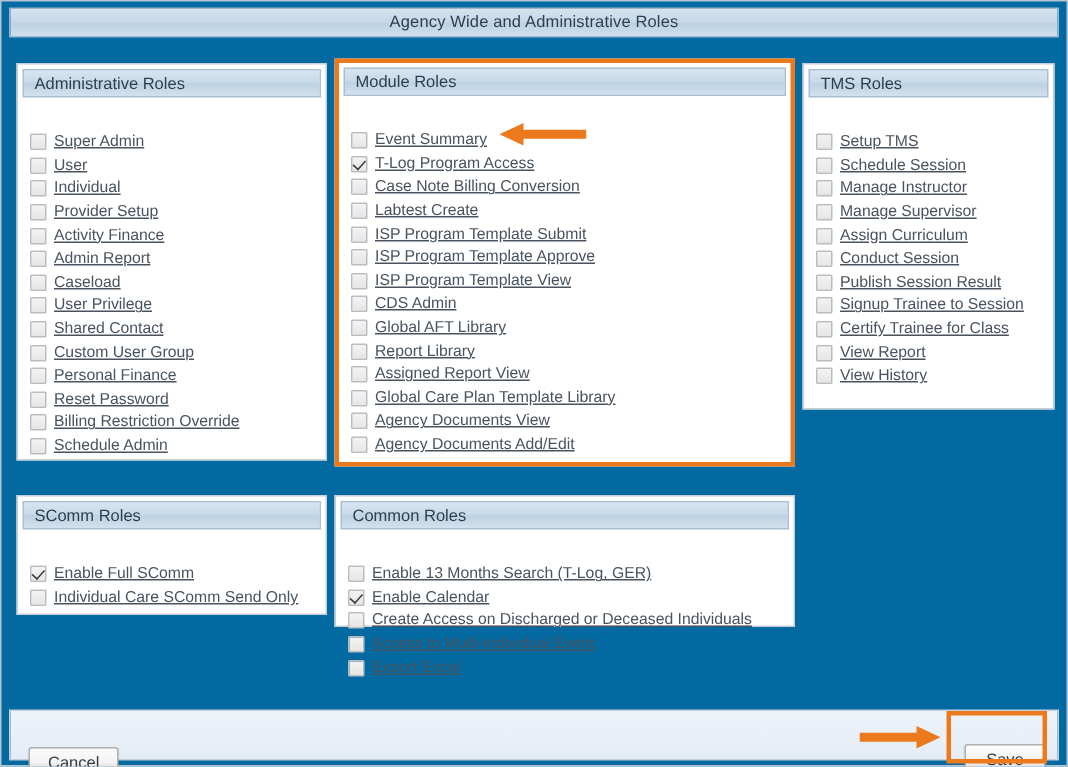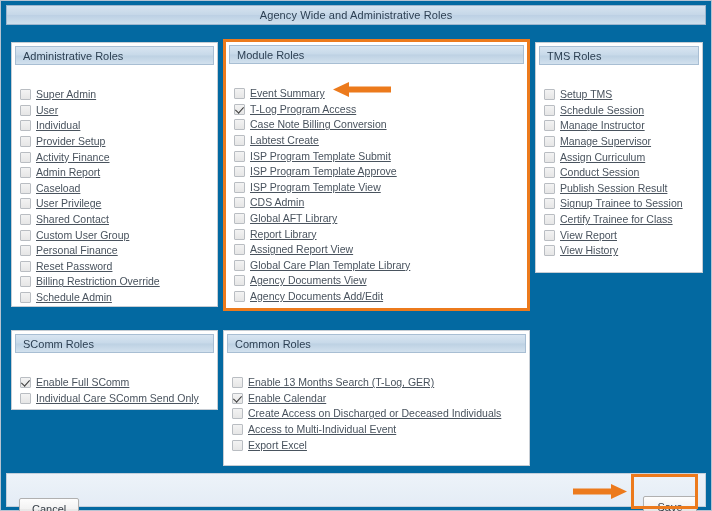--- a/index.html
+++ b/index.html
@@ -329,21 +329,21 @@
           <span class="cbox checked"></span>
           <span class="cblabel">Enable Full SComm</span>
         </div>
         <div class="cbrow">
           <span class="cbox"></span>
           <span class="cblabel">Individual Care SComm Send Only</span>
         </div>
       </div>
   </div>
 
-  <div class="panel" style="left:222px; top:329px; width:307px; height:136px;">
+  <div class="panel" style="left:222px; top:329px; width:307px; height:88px;">
     <div class="panel-hd">
       <span class="panel-hd-text">Common Roles</span>
     </div>
     <div class="panel-body">
         <div class="cbrow">
           <span class="cbox"></span>
           <span class="cblabel">Enable 13 Months Search (T-Log, GER)</span>
         </div>
         <div class="cbrow">
           <span class="cbox checked"></span>

